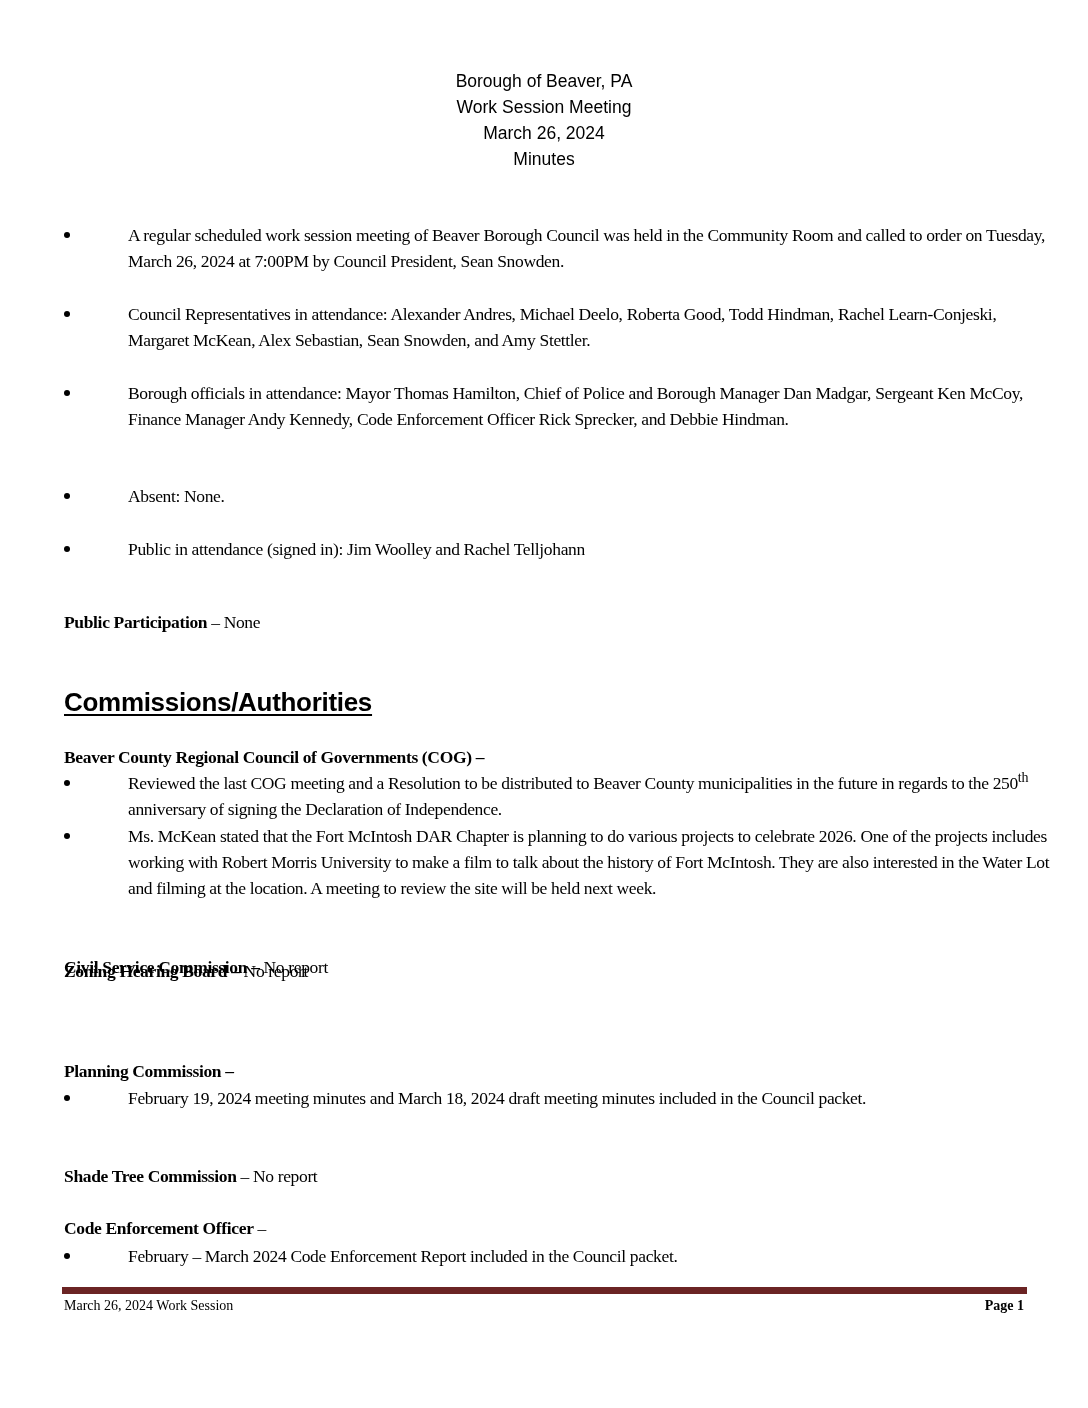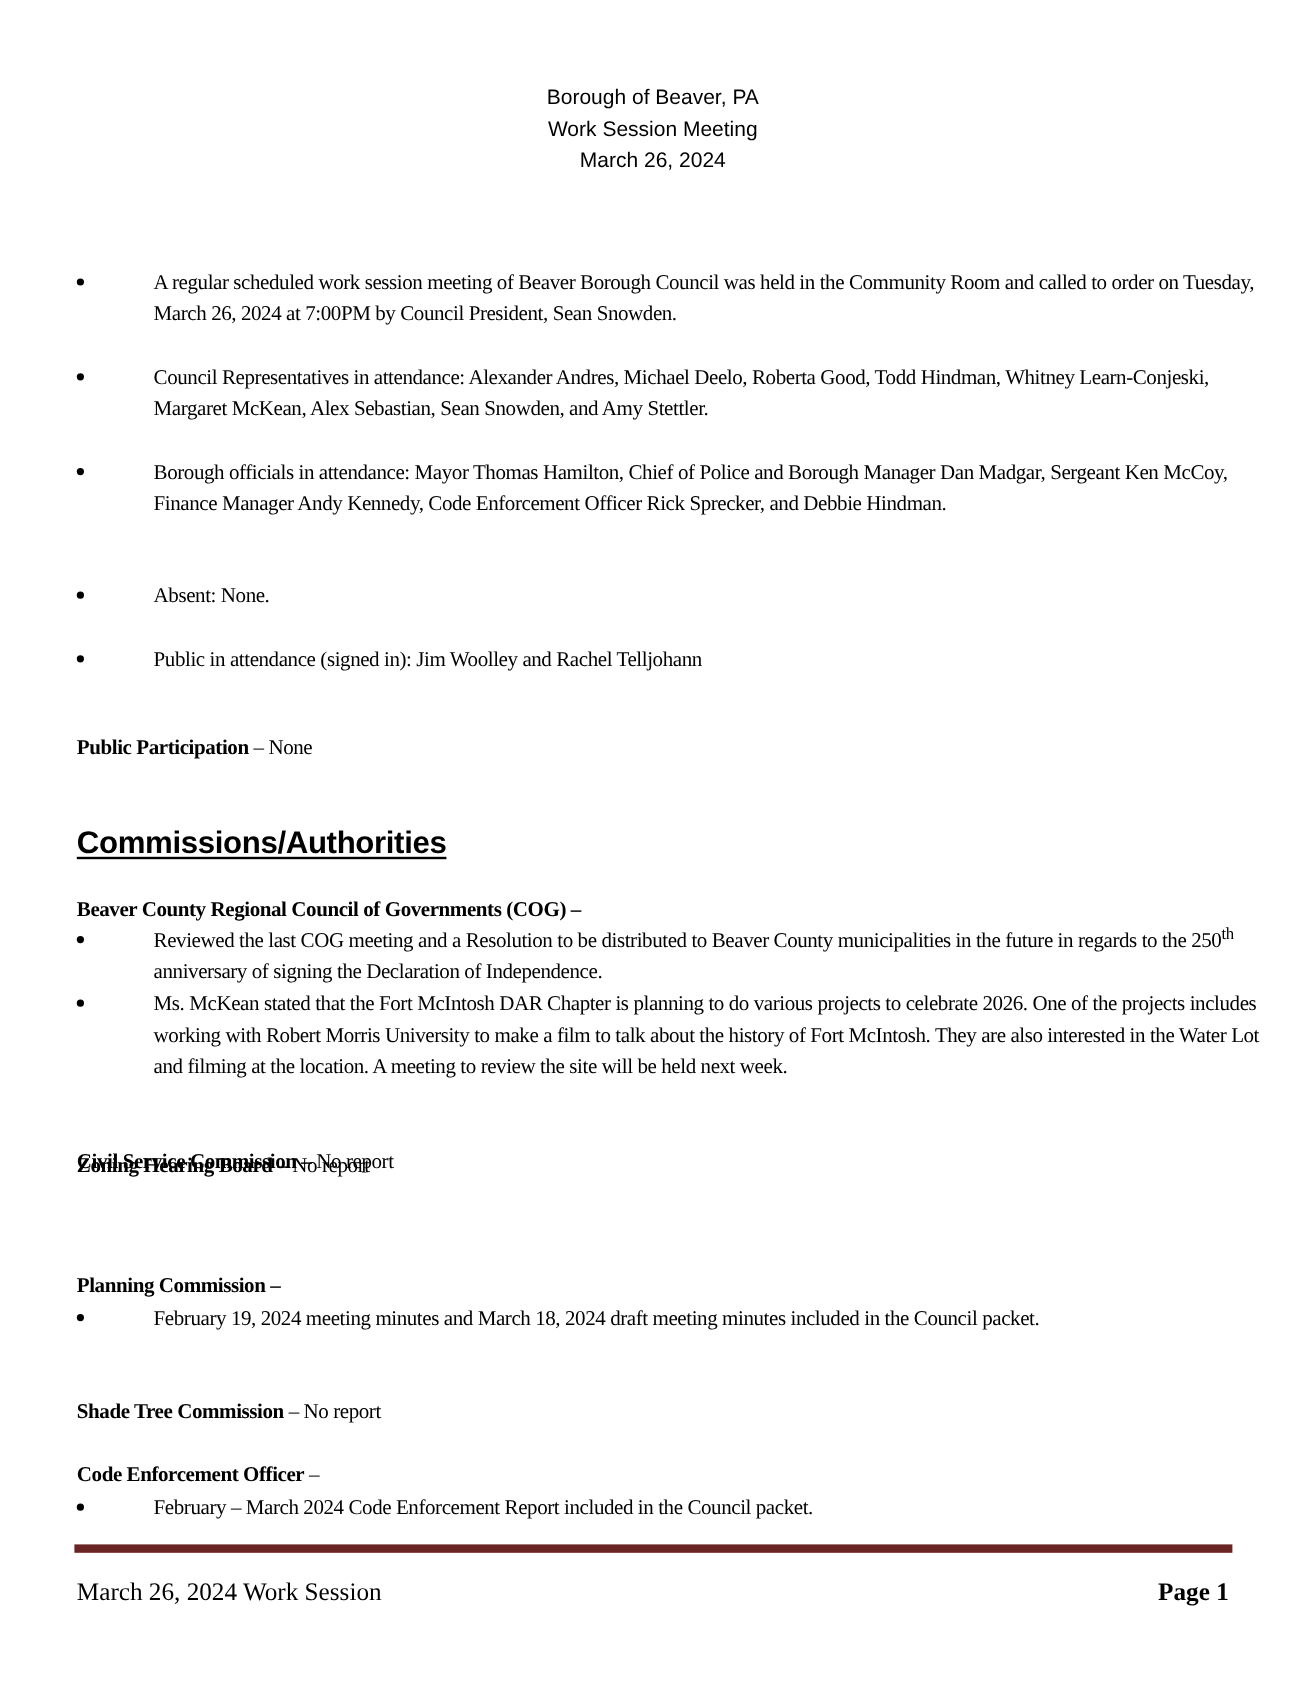--- a/index.html
+++ b/index.html
@@ -25,43 +25,44 @@
   .heading {
     position: absolute; left: 64px; font-size: 26px; font-weight: bold;
     text-decoration: underline; text-decoration-thickness: 2px; text-underline-offset: 3px;
     letter-spacing: -0.3px;
   }
   sup { font-size: 14px; line-height: 0; vertical-align: super; }
   .footer-rule {
     position: absolute; left: 62px; top: 1287px; width: 965px; height: 7px; background: #6b2424;
   }
   .footer {
-    position: absolute; top: 1298px; font-family: "Liberation Serif", serif; font-size: 21px; margin-top: 16px;
+    position: absolute; top: 1298px; font-family: "Liberation Serif", serif; font-size: 14px;
   }
   .footer-left { left: 64px; }
   .footer-right { right: 64px; font-weight: bold; }
 </style>
 </head>
 <body>
 
 <div class="page">
 
   <div class="title-block">
     <div>Borough of Beaver, PA</div>
     <div>Work Session Meeting</div>
     <div>March 26, 2024</div>
+    <div>Minutes</div>
   </div>
 
   <div class="bullet-item txt" style="top:222px;">
     <span class="dot"></span>
     <div class="body">A regular scheduled work session meeting of Beaver Borough Council was held in the Community Room and called to order on Tuesday, March 26, 2024 at 7:00PM by Council President, Sean Snowden.</div>
   </div>
   <div class="bullet-item txt" style="top:301px;">
     <span class="dot"></span>
-    <div class="body">Council Representatives in attendance: Alexander Andres, Michael Deelo, Roberta Good, Todd Hindman, Whitney Learn-Conjeski, Margaret McKean, Alex Sebastian, Sean Snowden, and Amy Stettler.</div>
+    <div class="body">Council Representatives in attendance: Alexander Andres, Michael Deelo, Roberta Good, Todd Hindman, Rachel Learn-Conjeski, Margaret McKean, Alex Sebastian, Sean Snowden, and Amy Stettler.</div>
   </div>
   <div class="bullet-item txt" style="top:380px;">
     <span class="dot"></span>
     <div class="body">Borough officials in attendance:  Mayor Thomas Hamilton, Chief of Police and Borough Manager Dan Madgar, Sergeant Ken McCoy, Finance Manager Andy Kennedy, Code Enforcement Officer Rick Sprecker, and Debbie Hindman.</div>
   </div>
   <div class="bullet-item txt" style="top:483px;">
     <span class="dot"></span>
     <div class="body">Absent: None.</div>
   </div>
   <div class="bullet-item txt" style="top:536px;">

